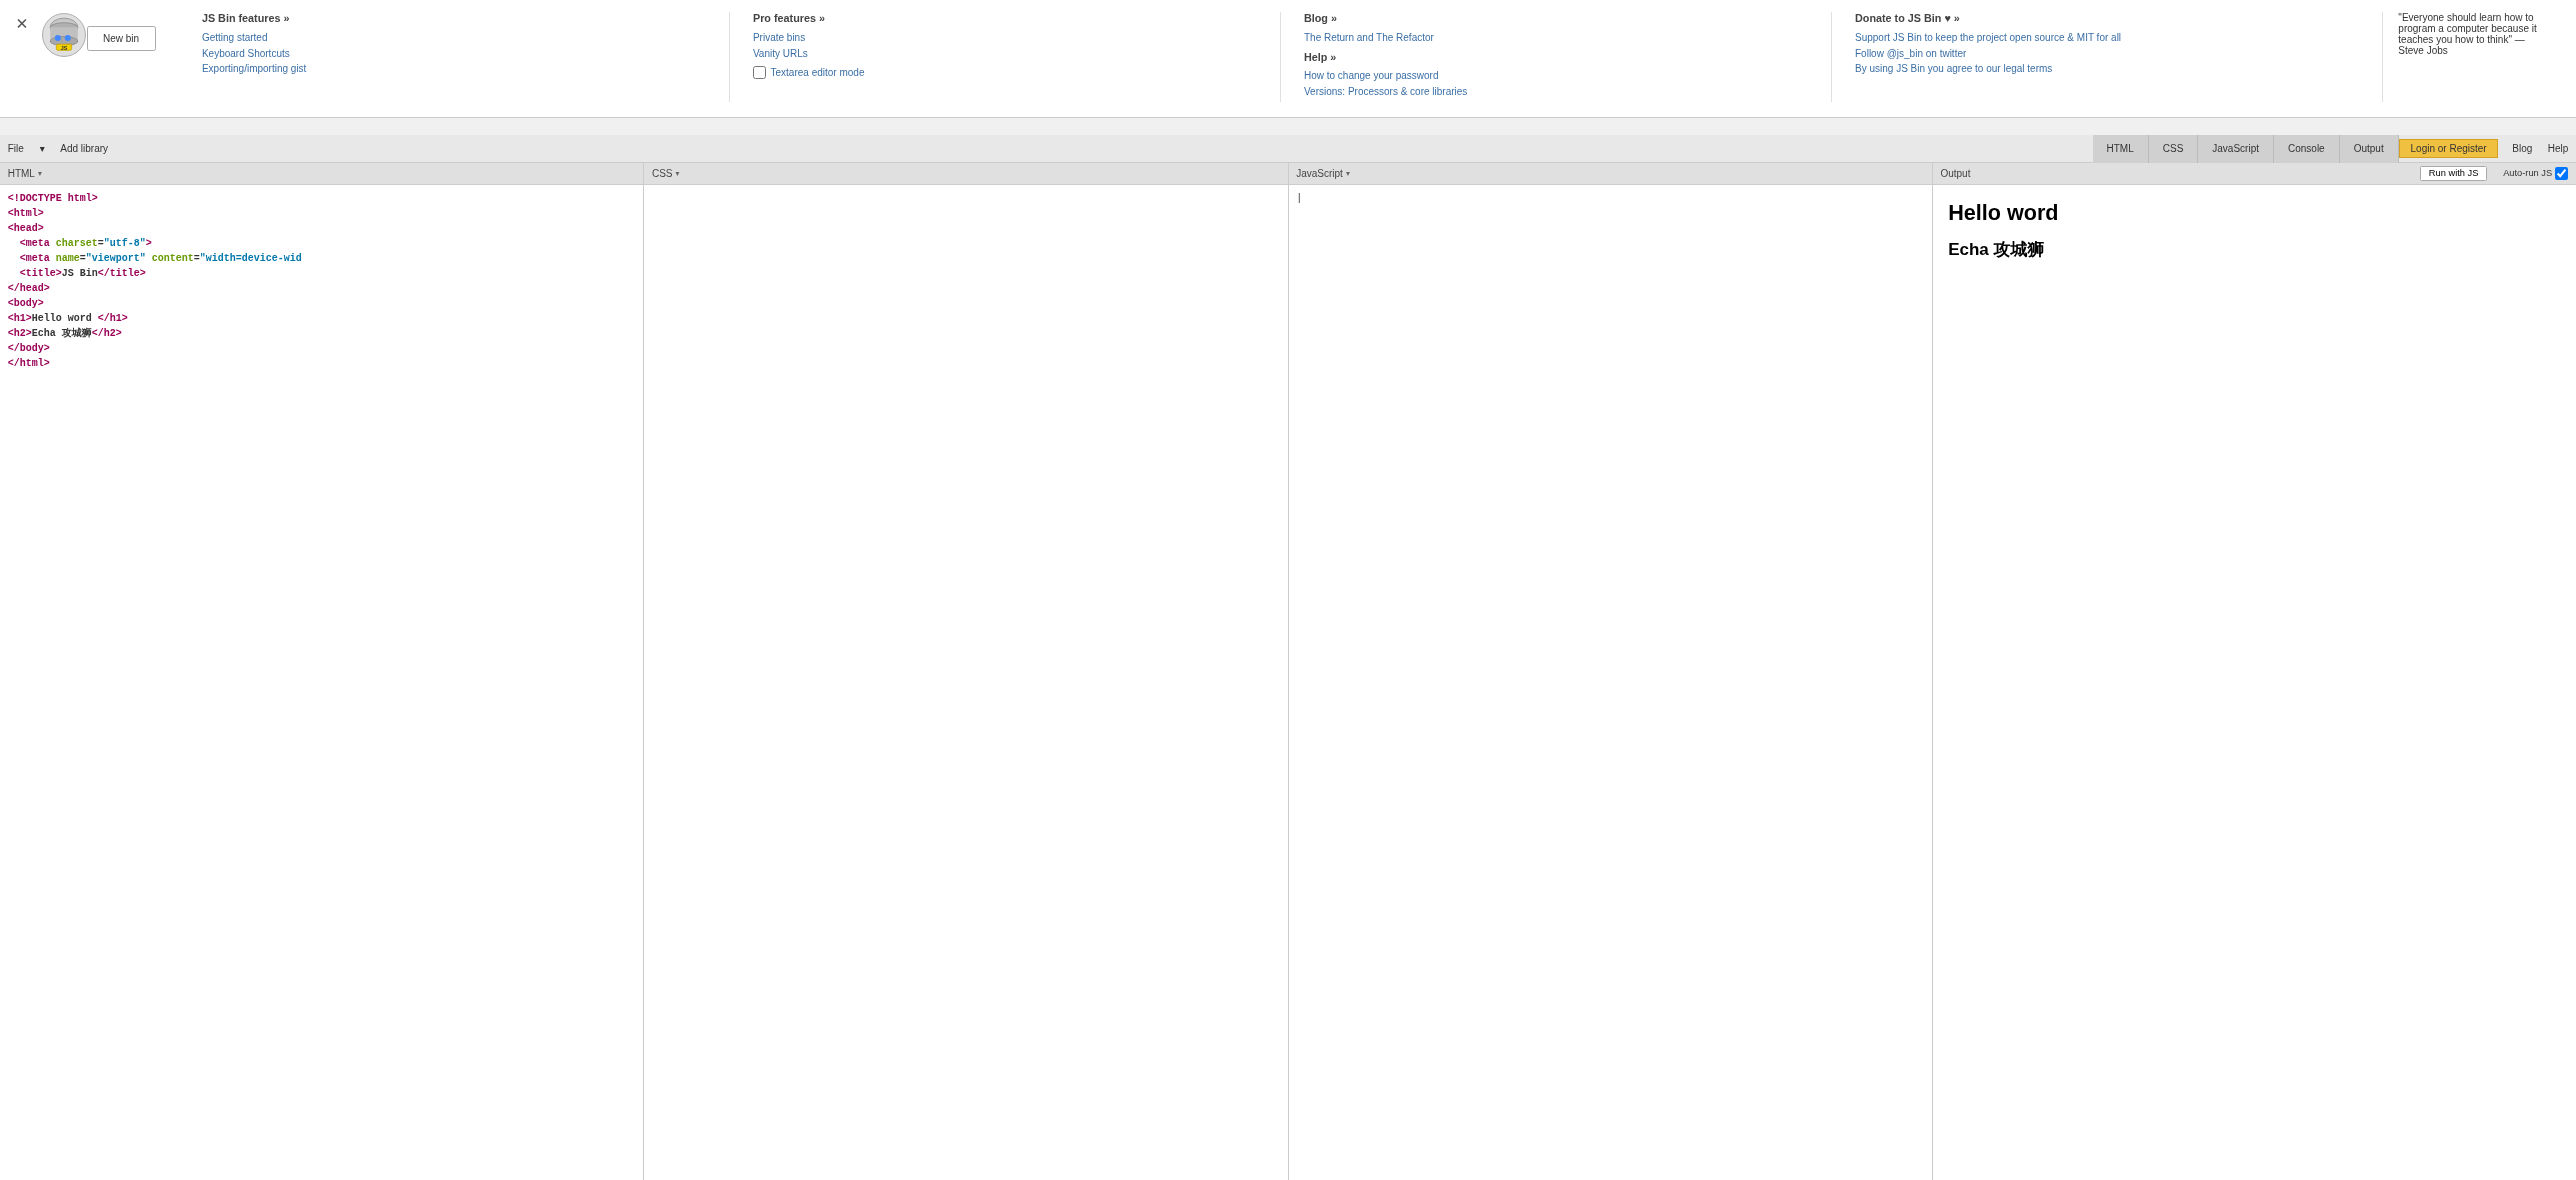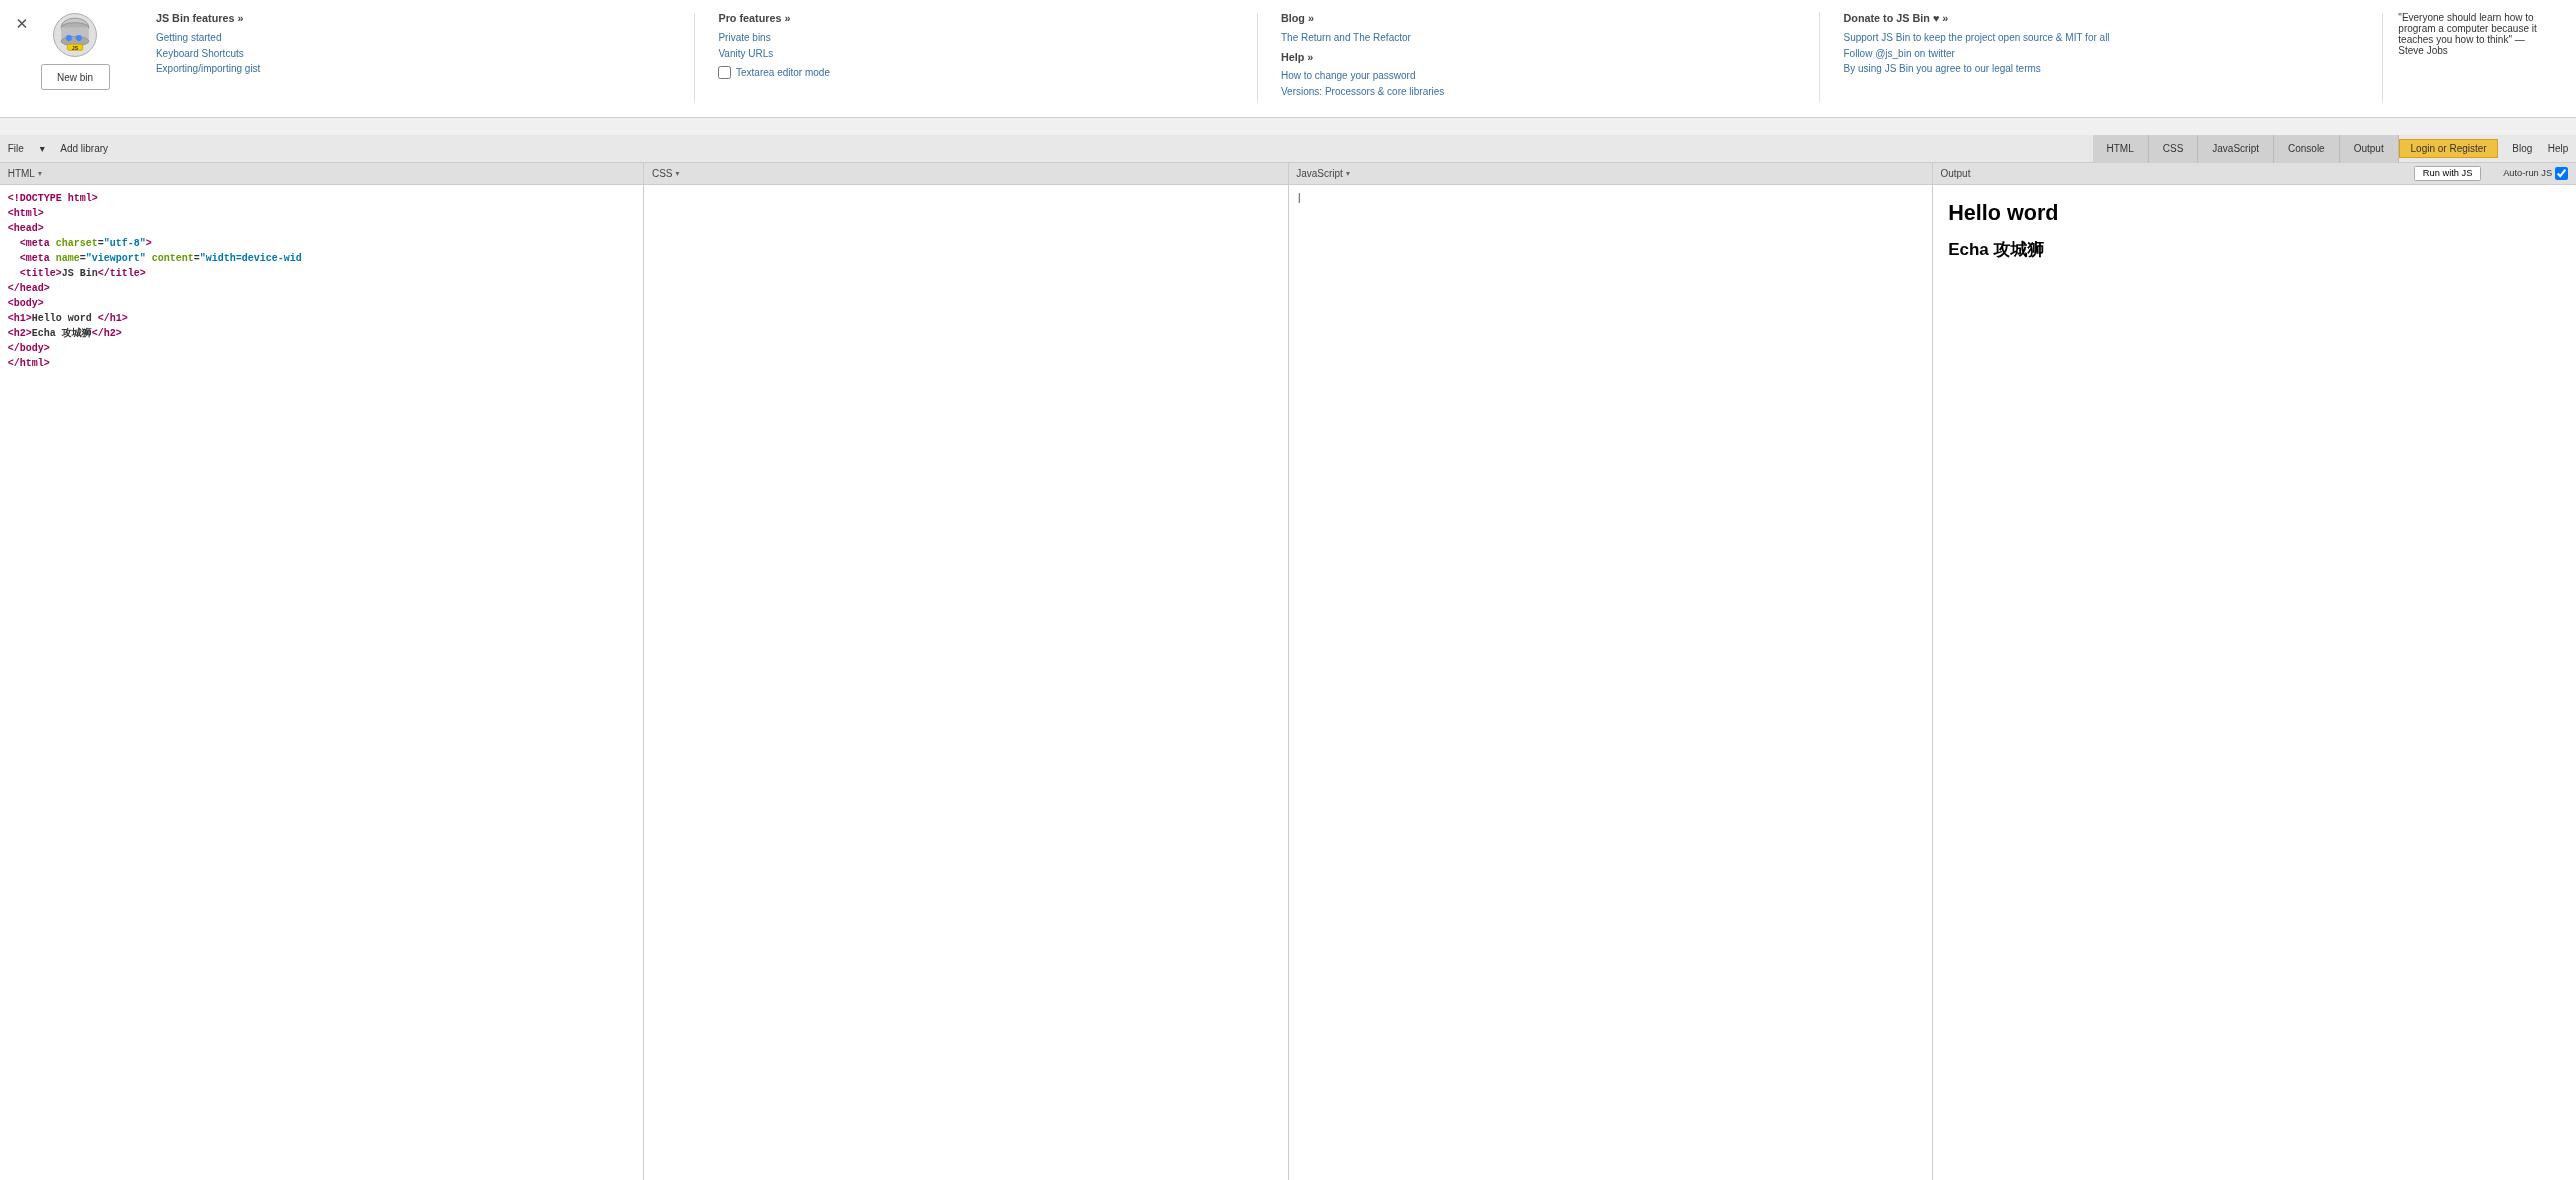--- a/index.html
+++ b/index.html
@@ -22,21 +22,20 @@
       font-size: 15.4px;
       cursor: pointer;
       color: #555;
       margin-right: 12.3px;
       margin-top: 3.1px;
       flex-shrink: 0;
     }
 
     .logo-area {
       display: flex;
-      flex-direction: column;
       align-items: center;
       margin-right: 31px;
       flex-shrink: 0;
     }
 
     .logo-icon {
       width: 46px;
       height: 46px;
       margin-bottom: 6.2px;
     }
@@ -263,21 +262,21 @@
       display: flex;
       align-items: center;
       justify-content: space-between;
       height: 21.6px;
       flex-shrink: 0;
     }
 
     .output-controls {
       display: flex;
       align-items: center;
-      gap: 22px;
+      gap: 16px;
     }
 
     .run-js-btn {
       border: 0.8px solid #aaa;
       background: #fff;
       padding: 1.5px 7.7px;
       font-size: 9.3px;
       cursor: pointer;
       border-radius: 1.5px;
     }

